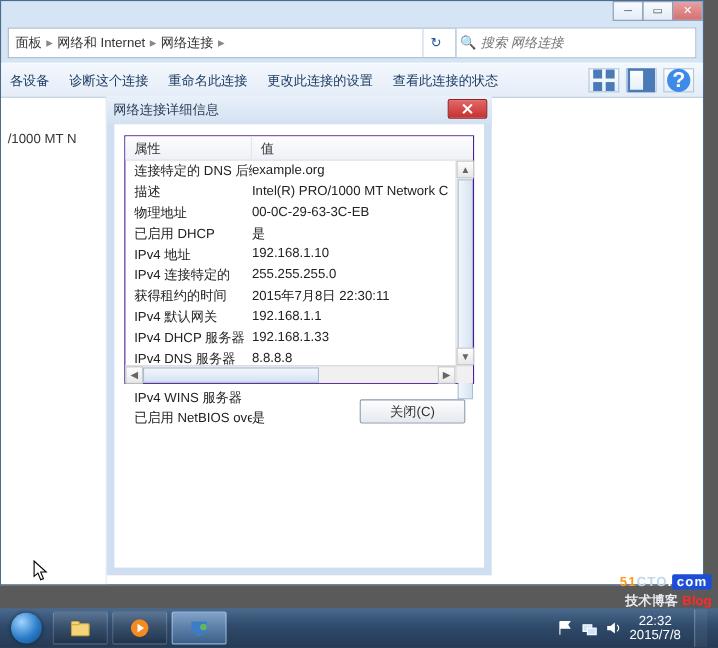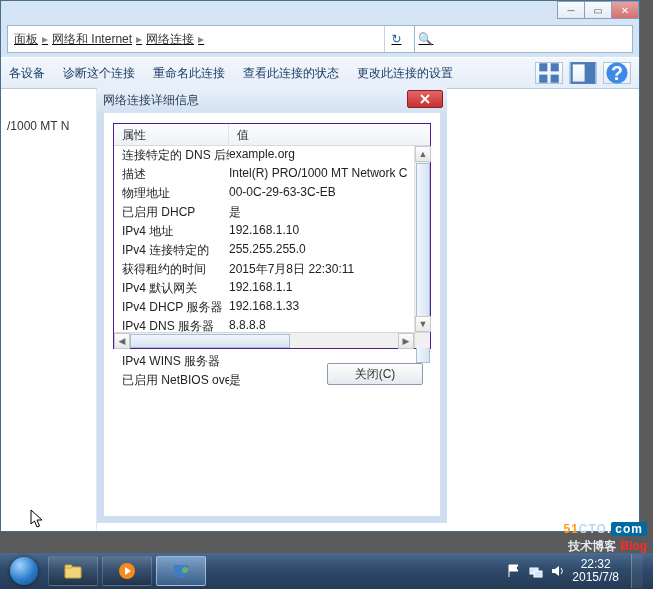--- a/index.html
+++ b/index.html
@@ -4,21 +4,21 @@
   <style>
     * { margin: 0; padding: 0; box-sizing: border-box; font-family: "Microsoft YaHei", "SimSun", Arial, sans-serif; font-size: 12px; }
     body { background: #5a5a5a; width: 653px; height: 589px; overflow: hidden; position: relative; }
     
     .outer-window { position: absolute; top: 0; left: 0; width: 640px; height: 532px; background: #d6e5f5; border: 1px solid #4a6d8c; }
     
     .win-controls { position: absolute; top: 0; right: 0; display: flex; height: 18px; }
     .win-btn { width: 28px; height: 18px; border: 1px solid #8a9db5; background: linear-gradient(#f8fbff,#e3ecf7); display:flex; align-items:center; justify-content:center; font-size:10px; color:#555; margin-left:-1px; }
     .win-btn.close { background: linear-gradient(#e8a0a0,#d47070); color:#fff; }
     
-    .breadcrumb-bar { position: absolute; top: 24px; left: 0; right: 0; height: 28px; display: flex; align-items: center; background: #fff; margin: 0 6px; border: 1px solid #9db5cc; text-decoration: underline; }
+    .breadcrumb-bar { position: absolute; top: 24px; left: 0; right: 0; height: 28px; display: flex; align-items: center; background: #fff; margin: 0 6px; border: 1px solid #9db5cc; }
     .breadcrumb { flex: 1; display: flex; align-items: center; padding: 0 6px; color: #333; }
     .bc-sep { color: #888; margin: 0 4px; }
     .bc-refresh { width: 24px; height: 26px; border-left: 1px solid #c3d3e5; display:flex; align-items:center; justify-content:center; color:#2a5a9c; }
     .search-box { width: 218px; height: 26px; border-left: 1px solid #9db5cc; display: flex; align-items: center; background:#fff; margin-left:6px; }
     .search-icon { width:22px; display:flex; align-items:center; justify-content:center; color:#2a5a9c; }
     .search-input { flex:1; border:none; outline:none; color:#888; font-style:italic; font-size:12px; background:transparent; }
     
     .toolbar { position: absolute; top: 56px; left: 0; right: 0; height: 32px; background: linear-gradient(#f3f7fd,#e5edf8); border-top:1px solid #fff; border-bottom:1px solid #b8cadd; display:flex; align-items:center; padding:0 8px; gap:18px; color:#1b3c63; }
     .tb-item { cursor:default; }
     .tb-right { margin-left:auto; display:flex; gap:6px; }
@@ -59,21 +59,21 @@
     .dialog-footer { display:flex; justify-content:flex-end; padding: 14px 8px 0 0; }
     .btn-close { width:96px; height:22px; background:linear-gradient(#fdfdfd,#e5e9ef); border:1px solid #8a9bb0; border-radius:2px; color:#333; }
     
     .cursor { position:absolute; top:509px; left:30px; pointer-events:none; }
     .cursor svg { width:16px; height:22px; }
     
     .watermark { position:absolute; right:6px; bottom:34px; color:#fff; font-family: Arial; text-align:right; }
     .wm-big { font-size:26px; font-weight:bold; letter-spacing:1px; }
     .wm-big .c51 { color:#ff9a1a; }
     .wm-big .cto { color:#c0d8ea; }
-    .wm-big .com { color:#fff; background:#0369a1; padding:0 4px; border-radius:2px; }
+    .wm-big .com { color:#fff; background:#1d4ed8; padding:0 4px; border-radius:2px; }
     .wm-sub { font-size:13px; font-weight:bold; color:#e4e9ef; margin-top:-2px; }
     .wm-sub .blog { color:#ff2a2a; margin-left:4px; }
     
     .taskbar { position:absolute; bottom:0; left:0; right:0; height:36px; background:linear-gradient(#4a6a8f,#2f4a6a 45%,#243a55); display:flex; align-items:center; padding:0 4px; }
     .start-orb { width:40px; height:30px; display:flex; align-items:center; justify-content:center; }
     .start-orb .orb { width:28px; height:28px; border-radius:50%; background: radial-gradient(circle at 35% 30%, #9ed4ff, #2a7dc8 55%, #114a82); box-shadow:0 0 4px rgba(0,0,0,.5); position:relative; }
     .tb-app { width:50px; height:30px; margin-left:4px; border:1px solid rgba(255,255,255,.18); border-radius:2px; background:linear-gradient(rgba(255,255,255,.12),rgba(0,0,0,.15)); display:flex; align-items:center; justify-content:center; }
     .tb-app.active { background:linear-gradient(rgba(180,215,255,.55),rgba(90,150,210,.4)); border-color:rgba(200,225,255,.6); }
     .tb-app svg { width:20px; height:20px; }
     .tray { margin-left:auto; display:flex; align-items:center; gap:6px; color:#fff; padding-right:6px; }
@@ -96,29 +96,30 @@
       <span>面板</span>
       <span class="bc-sep">▸</span>
       <span>网络和 Internet</span>
       <span class="bc-sep">▸</span>
       <span>网络连接</span>
       <span class="bc-sep">▸</span>
     </div>
     <div class="bc-refresh">↻</div>
     <div class="search-box">
       <div class="search-icon">🔍</div>
+      <input class="search-input" placeholder="搜索 网络连接" style="">
     </div>
   </div>
 
   <div class="toolbar">
     <span class="tb-item">各设备</span>
     <span class="tb-item">诊断这个连接</span>
     <span class="tb-item">重命名此连接</span>
+    <span class="tb-item">更改此连接的设置</span>
     <span class="tb-item">查看此连接的状态</span>
-    <span class="tb-item">更改此连接的设置</span>
     <div class="tb-right">
       <div class="tb-icon-btn">
           <svg viewBox="0 0 16 16">
             <rect x="2" y="2" width="5" height="5" fill="#4a7ab8"></rect>
             <rect x="9" y="2" width="5" height="5" fill="#4a7ab8"></rect>
             <rect x="2" y="9" width="5" height="5" fill="#4a7ab8"></rect>
             <rect x="9" y="9" width="5" height="5" fill="#4a7ab8"></rect>
           </svg>
         </div>
       <div class="tb-icon-btn">

